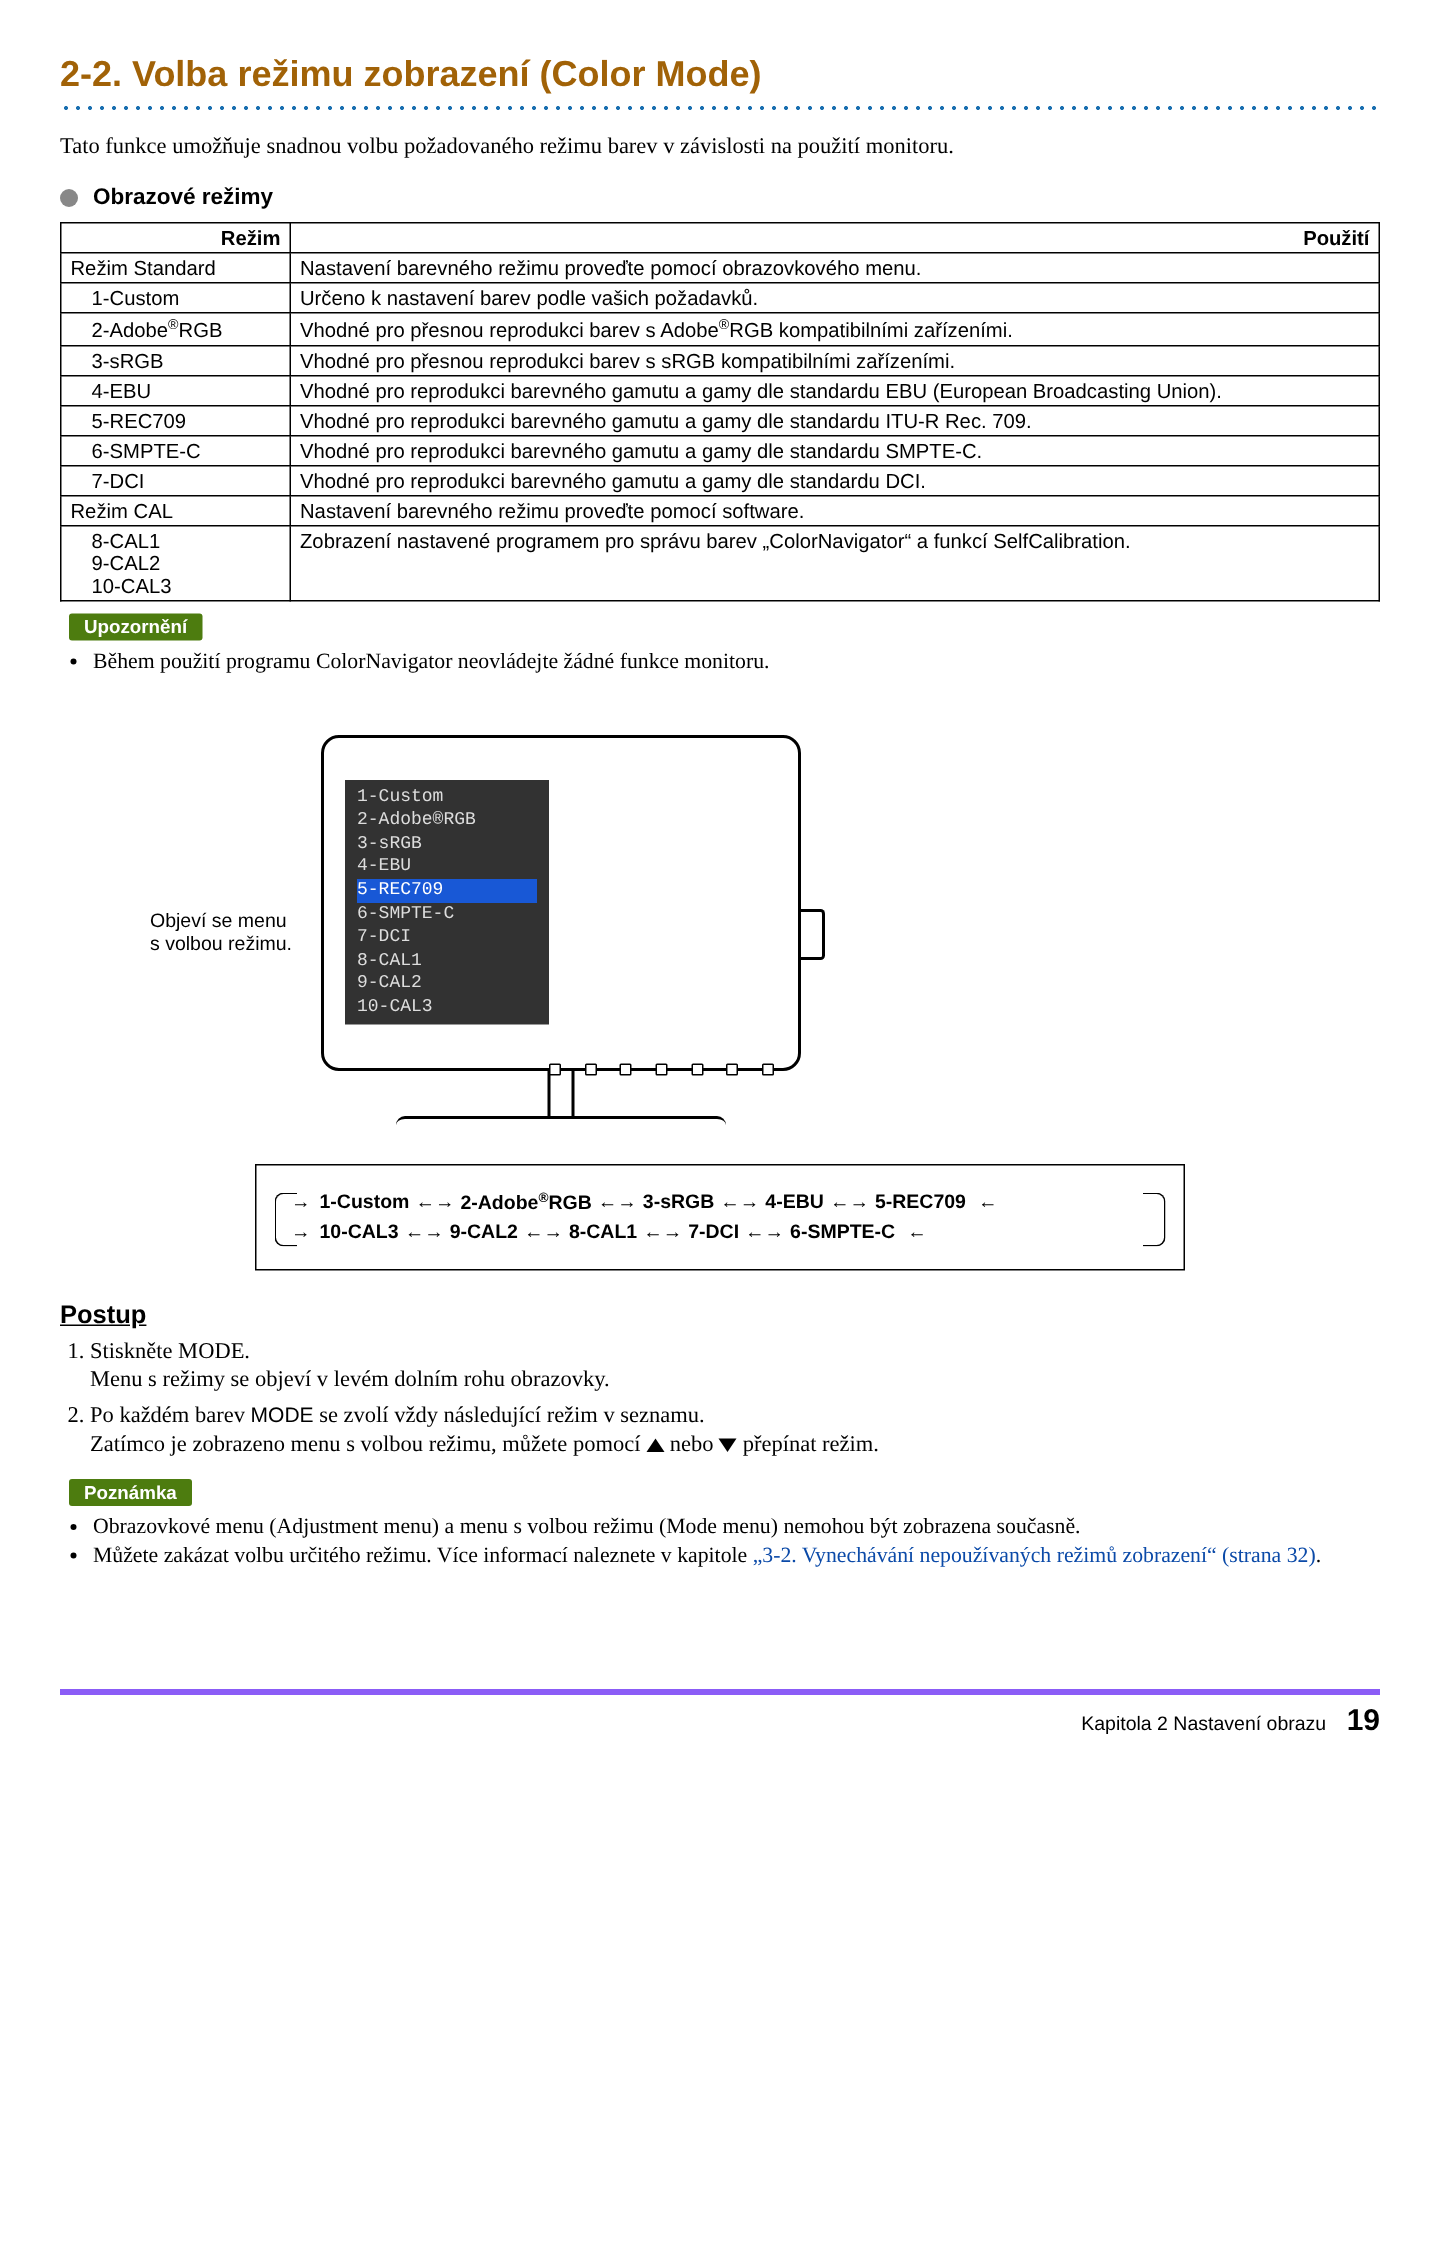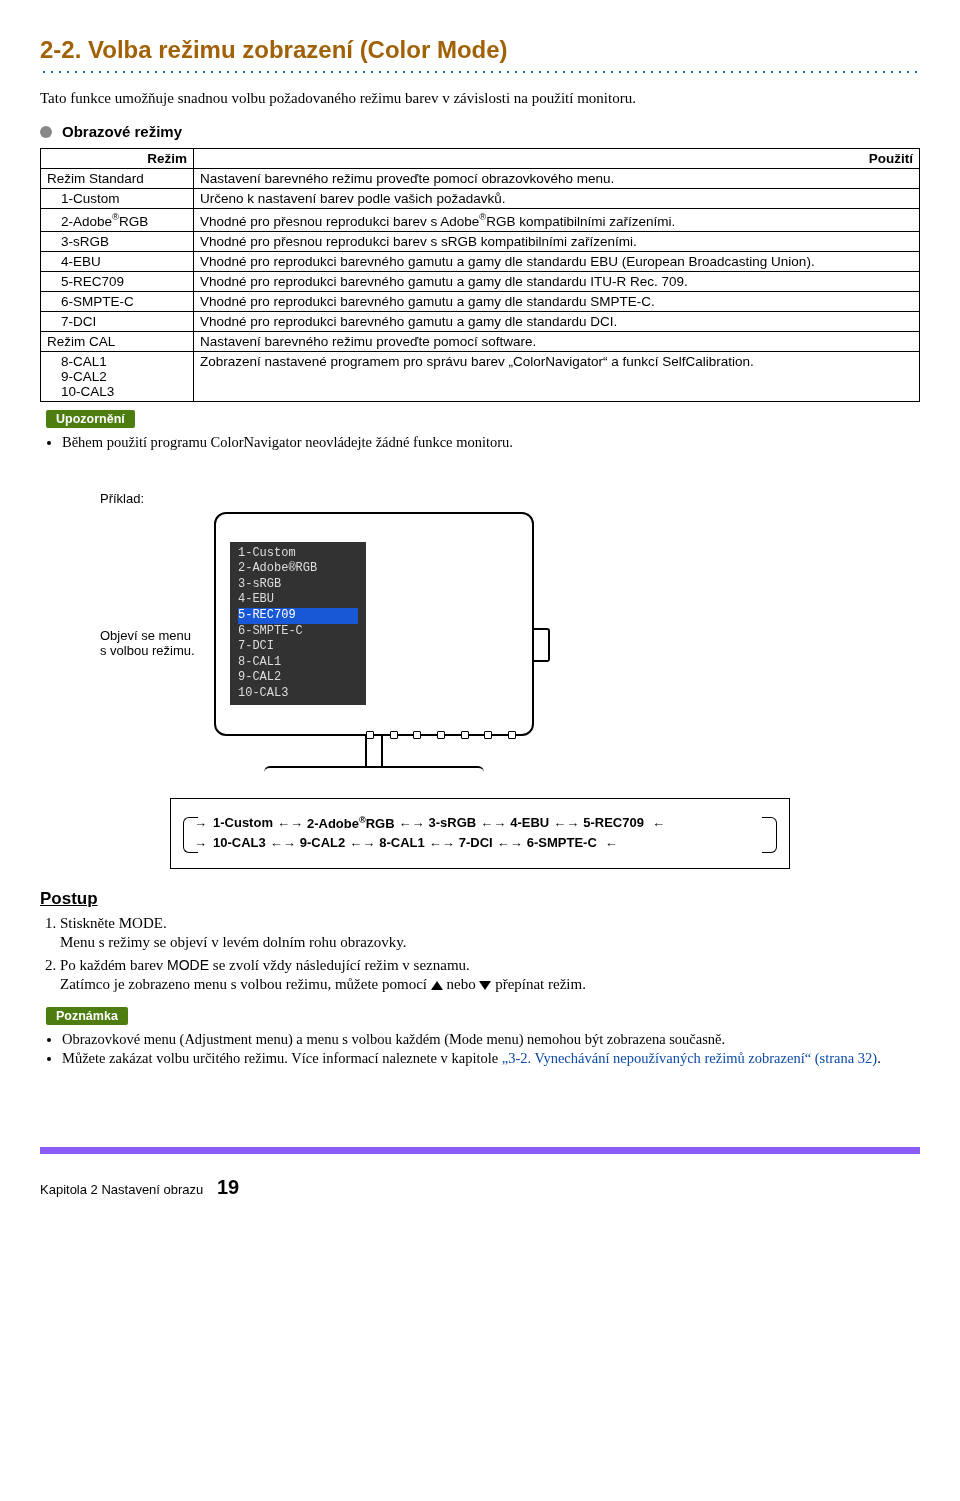--- a/index.html
+++ b/index.html
@@ -236,23 +236,24 @@
   }
   .tri.down {
     border-left: 6px solid transparent;
     border-right: 6px solid transparent;
     border-top: 9px solid #000;
   }
 
   .link { color: #0b4aa8; }
 
   .footer {
-    border-top: 7px solid #8b5cf6;
+    border-top: 4px solid #8b5cf6;
     margin-top: 80px;
-    padding-top: 22px;
+    padding-top: 6px;
+    text-align: right;
     font-size: 13px;
   }
   .footer .pg {
     font-size: 20px;
     font-weight: bold;
     margin-left: 10px;
   }
   sup { font-size: 0.7em; }
 </style>
 </head>
@@ -320,21 +321,20 @@
       </tr>
     </tbody>
 </table>
 
 <div class="tag">Upozornění</div>
 <ul class="notes">
   <li>Během použití programu ColorNavigator neovládejte žádné funkce monitoru.</li>
 </ul>
 
 <div class="example-area">
-  <div class="example-label">Příklad:</div>
   <div class="monitor-wrap">
     <div class="caption-left">Objeví se menu s volbou režimu.</div>
     <div class="monitor">
       <div class="monitor-bezel">
         <div class="osd" id="osd">
             <div>1-Custom</div>
             <div>2-Adobe®RGB</div>
             <div>3-sRGB</div>
             <div>4-EBU</div>
             <div class="hi">5-REC709</div>
@@ -402,21 +402,21 @@
   <li>
     <span>Po každém barev </span><span class="mode-key">MODE</span><span> se zvolí vždy následující režim v seznamu.</span>
     <div class="step-body" style="margin-left:0">
       <span>Zatímco je zobrazeno menu s volbou režimu, můžete pomocí </span><span class="tri up"></span><span> nebo </span><span class="tri down"></span><span> přepínat režim.</span>
     </div>
   </li>
 </ol>
 
 <div class="tag">Poznámka</div>
 <ul class="notes">
-  <li>Obrazovkové menu (Adjustment menu) a menu s volbou každém (Mode menu) nemohou být zobrazena současně.</li>
+  <li>Obrazovkové menu (Adjustment menu) a menu s volbou režimu (Mode menu) nemohou být zobrazena současně.</li>
   <li>
     <span>Můžete zakázat volbu určitého režimu. Více informací naleznete v kapitole </span><span class="link">„3-2. Vynechávání nepoužívaných režimů zobrazení“ (strana 32)</span><span>.</span>
   </li>
 </ul>
 
 <div class="footer">
   <span>Kapitola 2 Nastavení obrazu</span>
   <span class="pg">19</span>
 </div>
 

